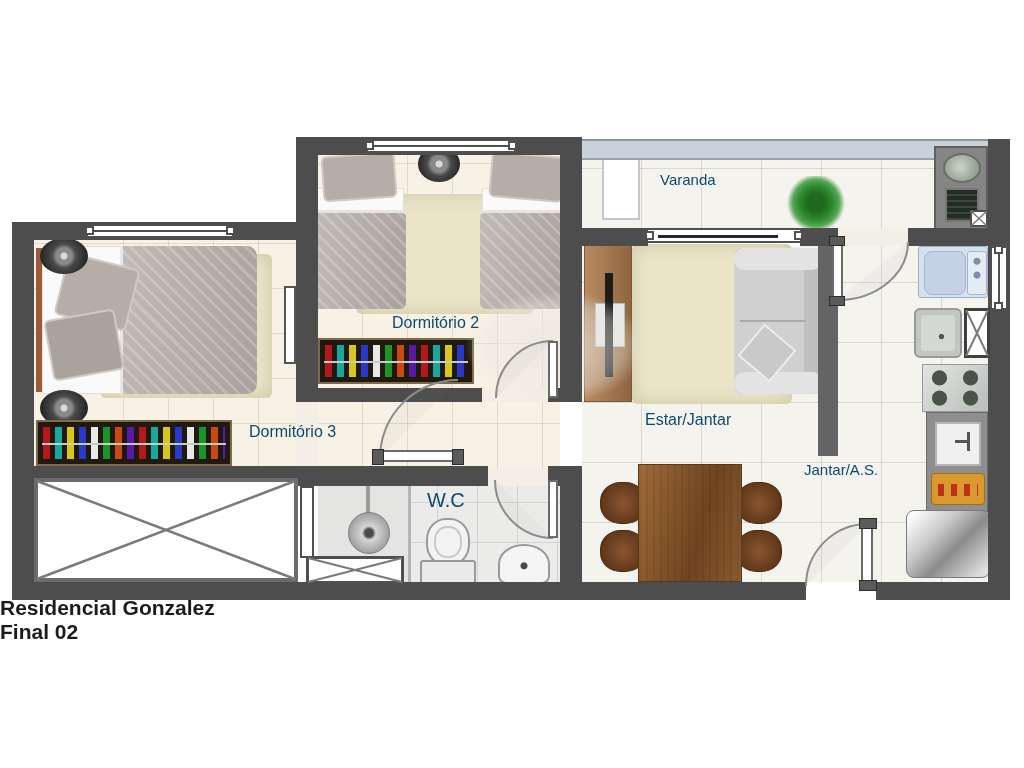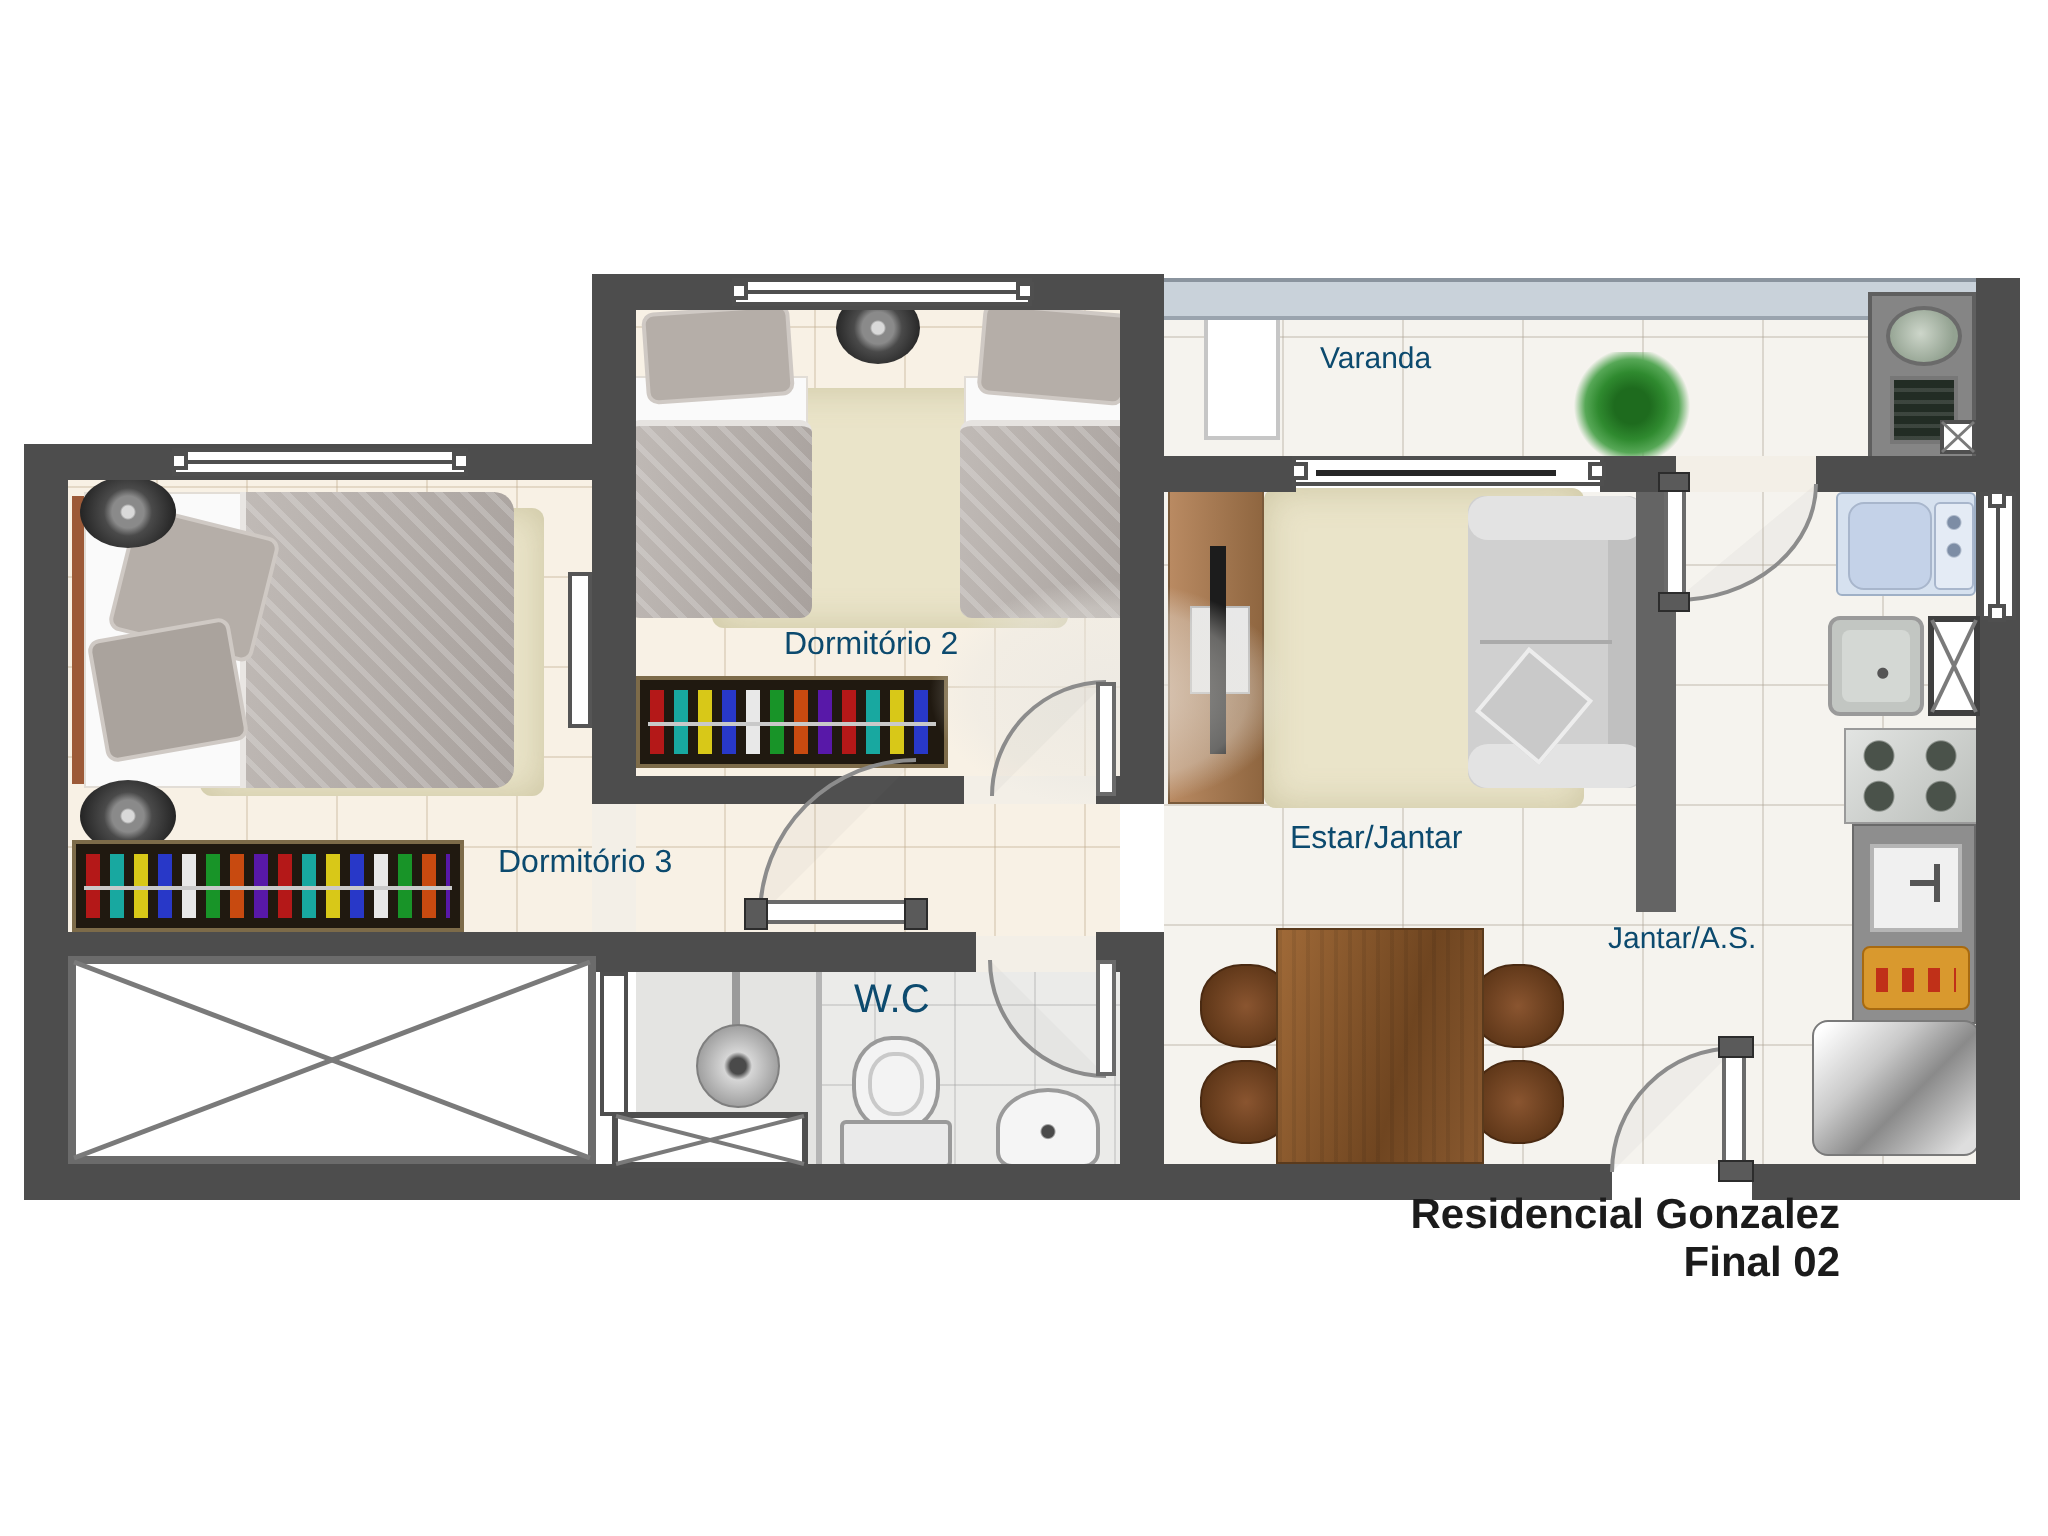--- a/index.html
+++ b/index.html
@@ -53,21 +53,21 @@
        #189428 60px 67px, rgba(0,0,0,0) 67px 72px,
        #c84a10 72px 79px, rgba(0,0,0,0) 79px 84px,
        #5818a8 84px 91px, rgba(0,0,0,0) 91px 96px);}
   .pillow{position:absolute;background:#b5aea8;border:2px solid #cfc9c4;border-radius:6px;box-sizing:border-box;z-index:4;}
   .duvet{position:absolute;background:
       repeating-linear-gradient(45deg, rgba(255,255,255,.20) 0 3px, rgba(255,255,255,0) 3px 9px),
       linear-gradient(100deg,#c0bab6,#a8a19d);z-index:3;}
   .sheet{position:absolute;background:#fafafa;border:1px solid #e2ddd6;box-sizing:border-box;z-index:3;}
   .xsvg{position:absolute;z-index:6;}
   .label{position:absolute;color:#0c4a6e;font-weight:400;z-index:9;white-space:nowrap;}
-  .title{position:absolute;left:0;width:920px;text-align:right;color:#1b1b1b;font-weight:700;
+  .title{position:absolute;left:0;width:920px;text-align:left;color:#1b1b1b;font-weight:700;
          font-size:21px;z-index:9;}
   .watermark{position:absolute;left:430px;top:268px;width:250px;height:158px;border-radius:50%;z-index:4;
      background:radial-gradient(closest-side, rgba(233,231,226,.72), rgba(233,231,226,.38) 55%, rgba(233,231,226,0) 72%);}
 </style>
 </head>
 <body>
 
 <div class="canvas">
 
   <div class="floor-cream" style="left:34px;top:240px;width:262px;height:228px;"></div>

